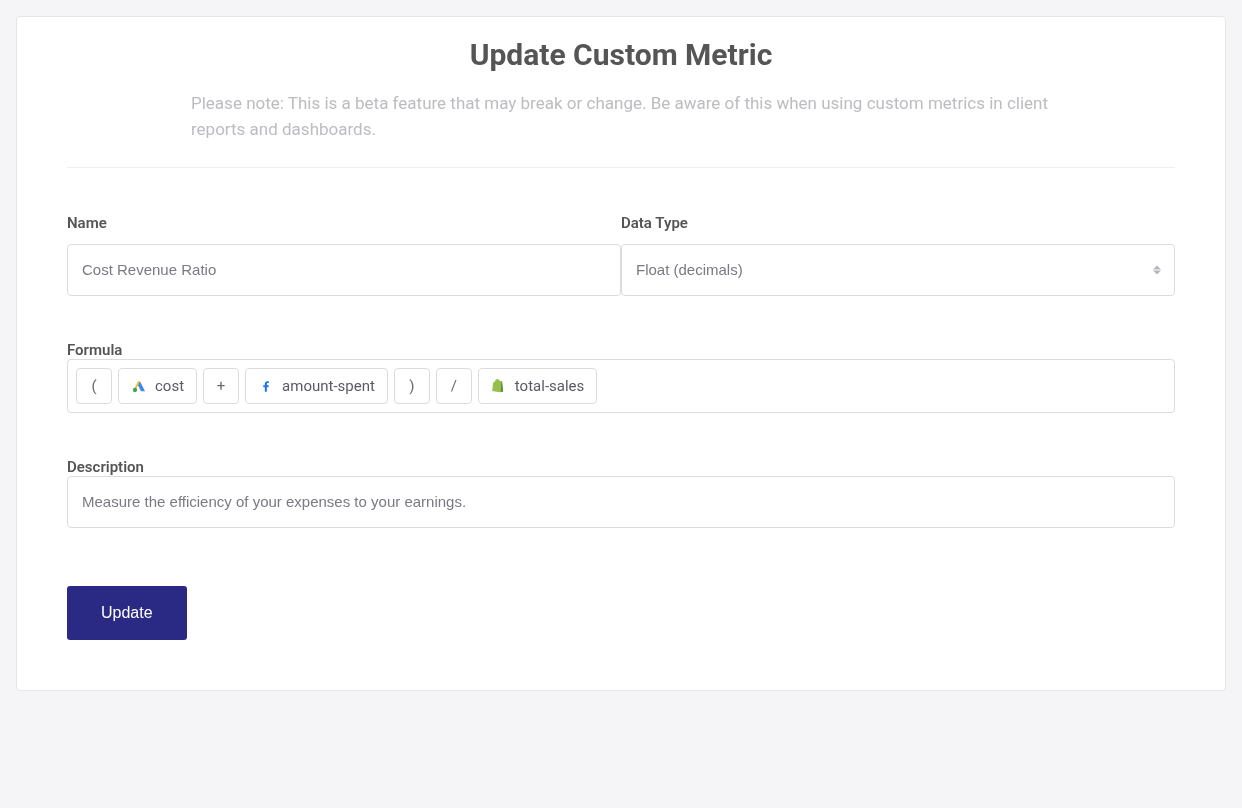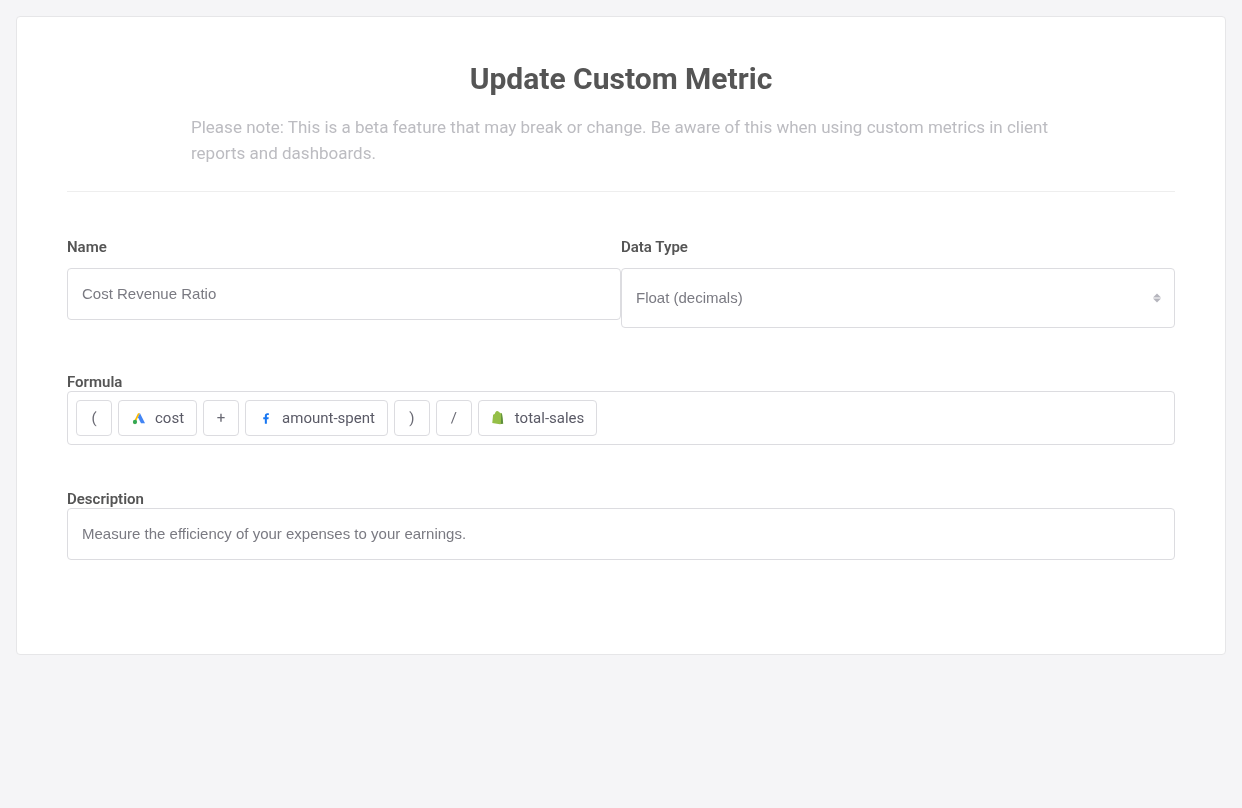--- a/index.html
+++ b/index.html
@@ -12,21 +12,21 @@
       background: #f5f5f7;
       padding: 16px;
       color: #333;
     }
     .card {
       background: #fff;
       border: 1px solid #e6e6e8;
       border-radius: 4px;
       width: 1210px;
       margin: 0 auto;
-      padding: 44px 50px 50px 50px;
+      padding: 20px 50px 50px 50px;
     }
     .page-title {
       text-align: center;
       font-size: 30px;
       font-weight: 700;
       color: #555;
       margin-bottom: 18px;
     }
     .page-note {
       text-align: left;
@@ -65,21 +65,21 @@
       padding: 0 14px;
       font-size: 15px;
       color: #7a7a82;
       outline: none;
     }
     .select-wrapper {
       position: relative;
     }
     .select {
       width: 100%;
-      height: 60px;
+      height: 52px;
       border: 1px solid #dcdce0;
       border-radius: 4px;
       background: #fff;
       padding: 0 40px 0 14px;
       font-size: 15px;
       color: #7a7a82;
       appearance: none;
       -webkit-appearance: none;
       outline: none;
       cursor: pointer;
@@ -224,14 +224,15 @@
           <span>total-sales</span>
         </span>
       </div>
   </div>
 
   <div class="section">
     <label class="field-label">Description</label>
     <input type="text" class="text-input" value="Measure the efficiency of your expenses to your earnings." style="">
   </div>
 
+  <button class="btn-primary">Update</button>
 
 </div>
 
 </body></html>

